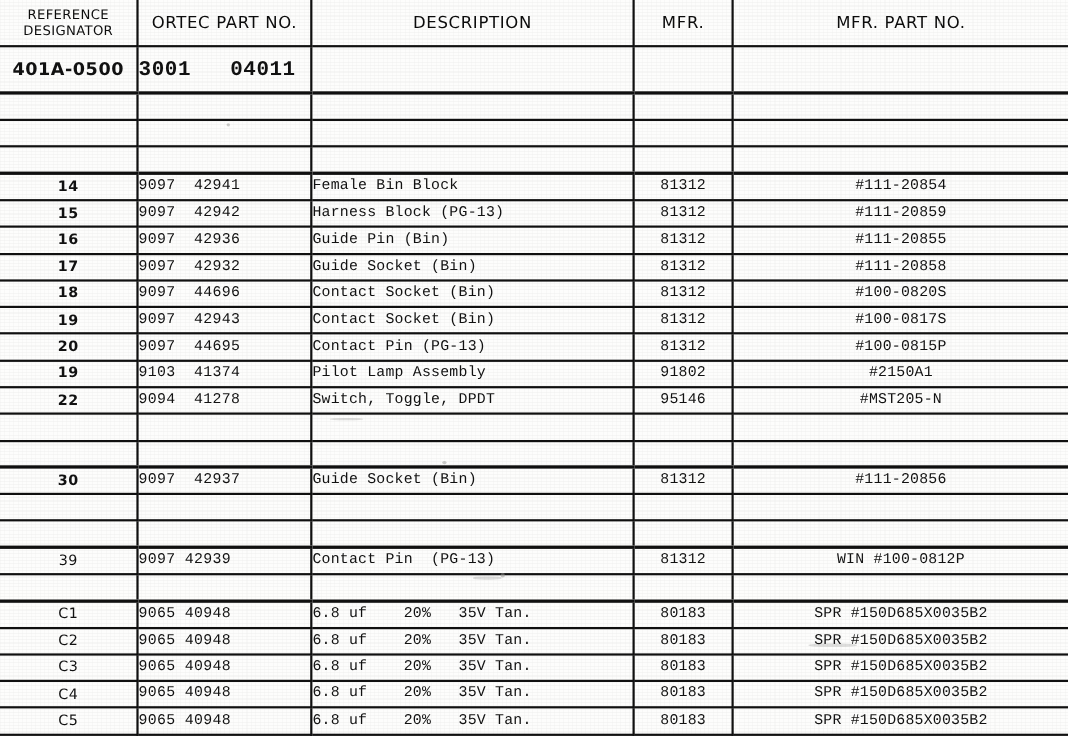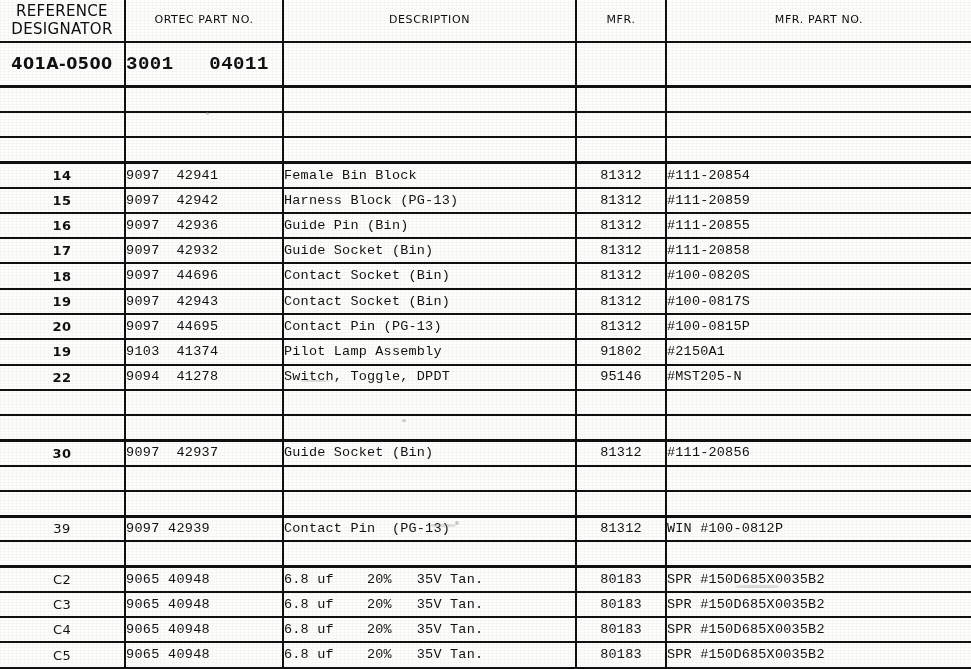--- a/index.html
+++ b/index.html
@@ -51,30 +51,30 @@
   table.parts td.last-col,
   table.parts th.last-col { border-right: 0; margin-top: 24px; }
 
   
   thead tr.head-row { height: 42px; }
   thead th {
     border-top: 3px solid #101010;
     border-bottom: 3px solid #101010;
     font-family: "DejaVu Sans", "Liberation Sans", sans-serif;
     font-weight: bold;
-    font-size: 11px;
+    font-size: 15px;
     letter-spacing: 0.6px;
     text-align: center;
     color: #0c0c0c;
     line-height: 1.18;
   }
   thead th .hdr-l1 { display: block; }
   thead th .hdr-l2 { display: block; }
   th.th-ref {
-    font-size: 15px;
+    font-size: 12px;
     letter-spacing: 0.3px;
   }
 
   
   tbody tr { height: 17px; }
   tbody td {
     font-size: 13.5px;
     color: #111111;
     line-height: 1;
     white-space: pre;
@@ -95,20 +95,21 @@
     padding-left: 9px;
     letter-spacing: 0.2px;
   }
   td.mfr {
     text-align: center;
     letter-spacing: 0.2px;
   }
   td.mpn {
     padding-left: 8px;
     letter-spacing: 0.2px;
+    text-align: center;
   }
 
   
   tr.assembly td.ref {
     font-size: 16px;
     font-weight: bold;
     letter-spacing: 0.5px;
   }
   tr.assembly td.ortec {
     font-size: 19px;
@@ -316,20 +317,27 @@
           <td class="mpn last-col">WIN #100-0812P</td>
         </tr>
         <tr class="blank rule-heavy">
           <td class="ref"></td>
           <td class="ortec"></td>
           <td class="desc"></td>
           <td class="mfr"></td>
           <td class="mpn last-col"></td>
         </tr>
         <tr class="">
+          <td class="ref">C1</td>
+          <td class="ortec">9065 40948</td>
+          <td class="desc">6.8 uf    20%   35V Tan.</td>
+          <td class="mfr">80183</td>
+          <td class="mpn last-col">SPR #150D685X0035B2</td>
+        </tr>
+        <tr class="">
           <td class="ref">C2</td>
           <td class="ortec">9065 40948</td>
           <td class="desc">6.8 uf    20%   35V Tan.</td>
           <td class="mfr">80183</td>
           <td class="mpn last-col">SPR #150D685X0035B2</td>
         </tr>
         <tr class="">
           <td class="ref">C3</td>
           <td class="ortec">9065 40948</td>
           <td class="desc">6.8 uf    20%   35V Tan.</td>

